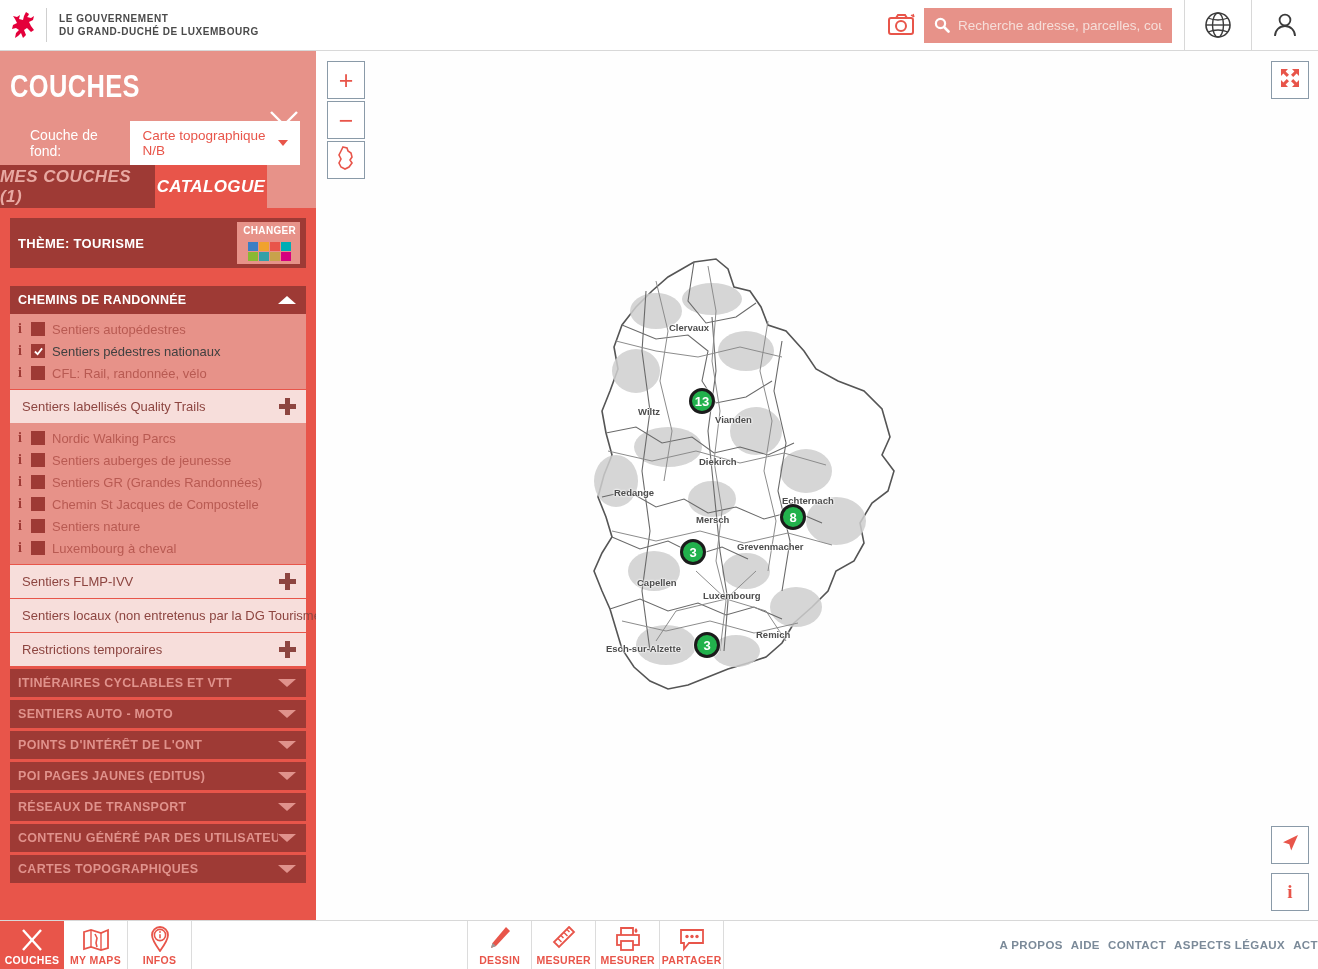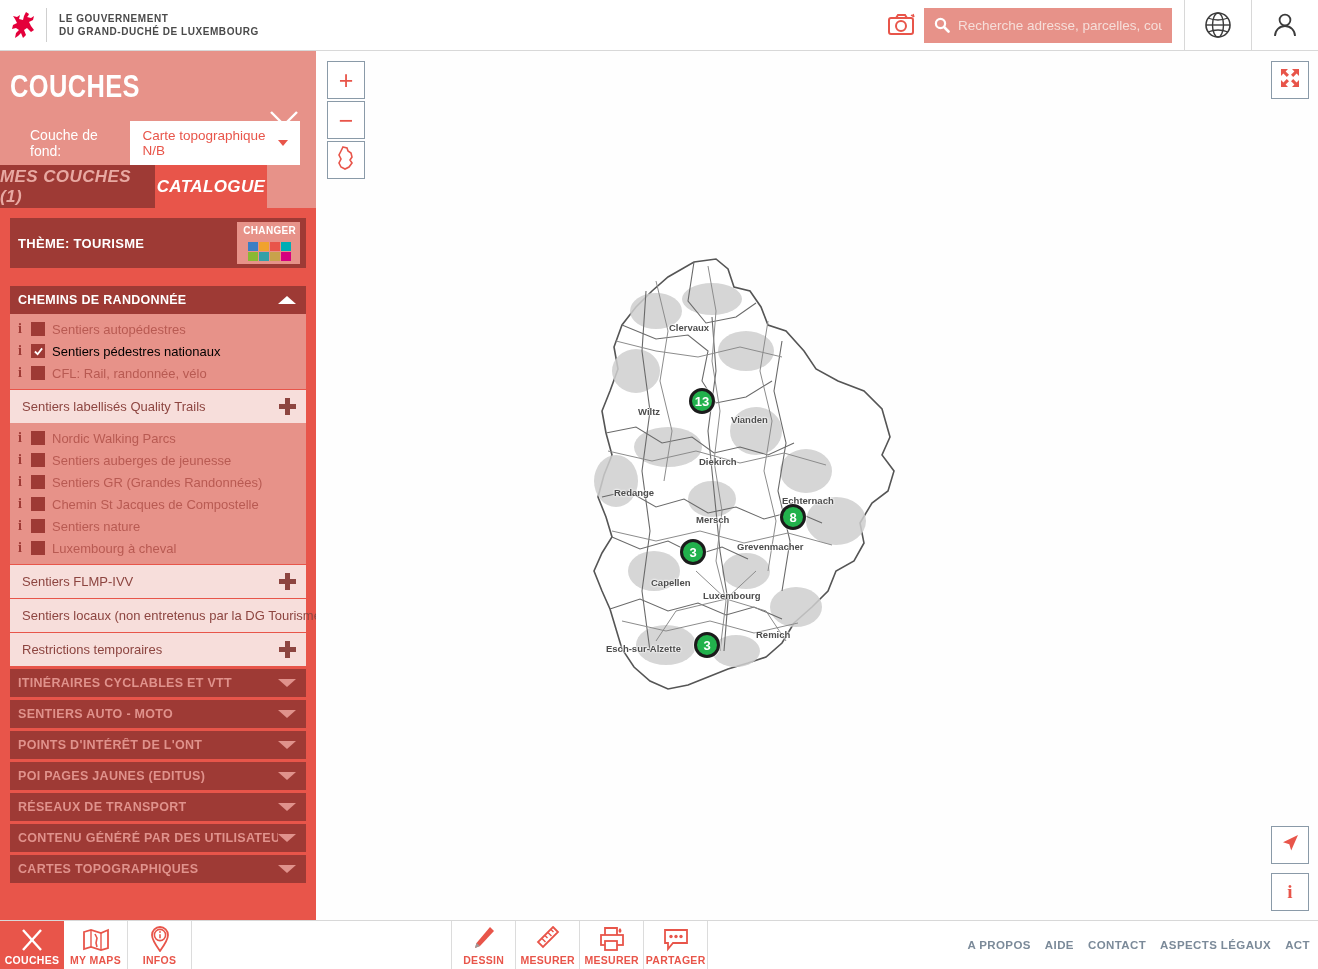--- a/index.html
+++ b/index.html
@@ -149,21 +149,21 @@
   .info-i {
     font-family: "Liberation Serif", serif; font-weight: bold; font-size: 14px;
     color: #9e3a35; width: 13px; flex: none; cursor: pointer;
   }
   .cb {
     width: 14px; height: 14px; background: #9e3a35; flex: none; margin-right: 7px;
     display: flex; align-items: center; justify-content: center;
   }
   .cb-check { width: 9px; height: 9px; }
   .layer-name { font-size: 13px; color: #b85a52; white-space: nowrap; }
-  .layer-name-checked { color: #000000; }
+  .layer-name-checked { color: #404040; }
 
   .subgroup {
     background: #f7dedb; height: 33px; display: flex; align-items: center;
     justify-content: space-between; padding: 0 10px 0 12px; margin-top: 1px; cursor: pointer;
   }
   .subgroup-label { font-size: 13px; color: #8d4540; white-space: nowrap; }
   .plus {
     position: relative; width: 17px; height: 17px; flex: none;
   }
   .plus::before, .plus::after { content: ""; position: absolute; background: #8d4540; }
@@ -180,21 +180,21 @@
     justify-content: flex-end; padding-bottom: 3px; cursor: pointer;
     border-right: 1px solid #dcdcdc; color: #e8554a;
   }
   .bb-active { background: #e8554a; color: #fff; border-right: none; }
   .bb-label { font-size: 10.5px; font-weight: bold; letter-spacing: 0.3px; margin-top: 2px; }
   .bb-icon { height: 26px; display: flex; align-items: flex-end; justify-content: center; }
   .bb-spacer { flex: 1; border-right: 1px solid #dcdcdc; }
   .bb-tools { display: flex; }
   .bb-end-spacer { flex: 1; }
   .footer-links {
-    display: flex; align-items: center; gap: 14px; padding-right: 8px;
+    display: flex; align-items: center; gap: 8px; 
     font-size: 11.5px; font-weight: bold; letter-spacing: 0.4px; color: #7b8a99;
   }
   .footer-links span { cursor: pointer; white-space: nowrap; }
 </style>
 </head>
 <body>
 
 <div class="app">
 
   <div class="header">
@@ -305,27 +305,27 @@
             <path d="M452 270 L444 320 L456 370 L448 420 L460 470 L452 520"></path>
             <path d="M410 548 L360 560 L340 590 M410 548 L450 560 L470 590 M410 548 L440 520 M410 548 L380 520"></path>
           </g>
         </g>
       </svg>
     </div>
 
     <div>
       <div class="city-label" style="left:353px; top:271px;">Clervaux</div>
       <div class="city-label" style="left:322px; top:355px;">Wiltz</div>
-      <div class="city-label" style="left:399px; top:363px;margin-left:16px;">Vianden</div>
+      <div class="city-label" style="left:399px; top:363px;">Vianden</div>
       <div class="city-label" style="left:383px; top:405px;">Diekirch</div>
       <div class="city-label" style="left:298px; top:436px;">Redange</div>
       <div class="city-label" style="left:466px; top:444px;">Echternach</div>
       <div class="city-label" style="left:380px; top:463px;">Mersch</div>
       <div class="city-label" style="left:421px; top:490px;">Grevenmacher</div>
-      <div class="city-label" style="left:335px; top:526px;">Capellen</div>
+      <div class="city-label" style="left:321px; top:526px;">Capellen</div>
       <div class="city-label" style="left:387px; top:539px;">Luxembourg</div>
       <div class="city-label" style="left:440px; top:578px;">Remich</div>
       <div class="city-label" style="left:290px; top:592px;">Esch-sur-Alzette</div>
     </div>
 
     <div>
       <div class="marker" style="left:373px; top:337px;">13</div>
       <div class="marker" style="left:464px; top:453px;">8</div>
       <div class="marker" style="left:364px; top:488px;">3</div>
       <div class="marker" style="left:378px; top:581px;">3</div>

